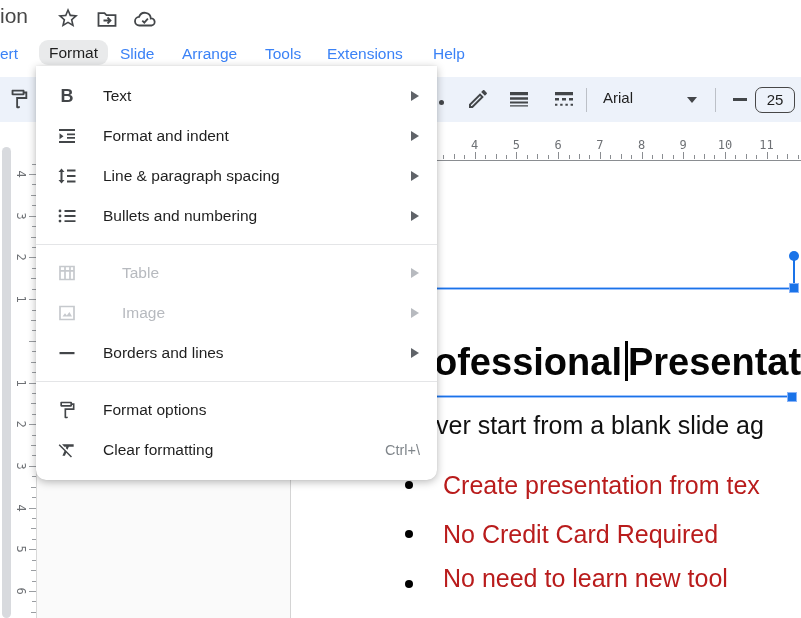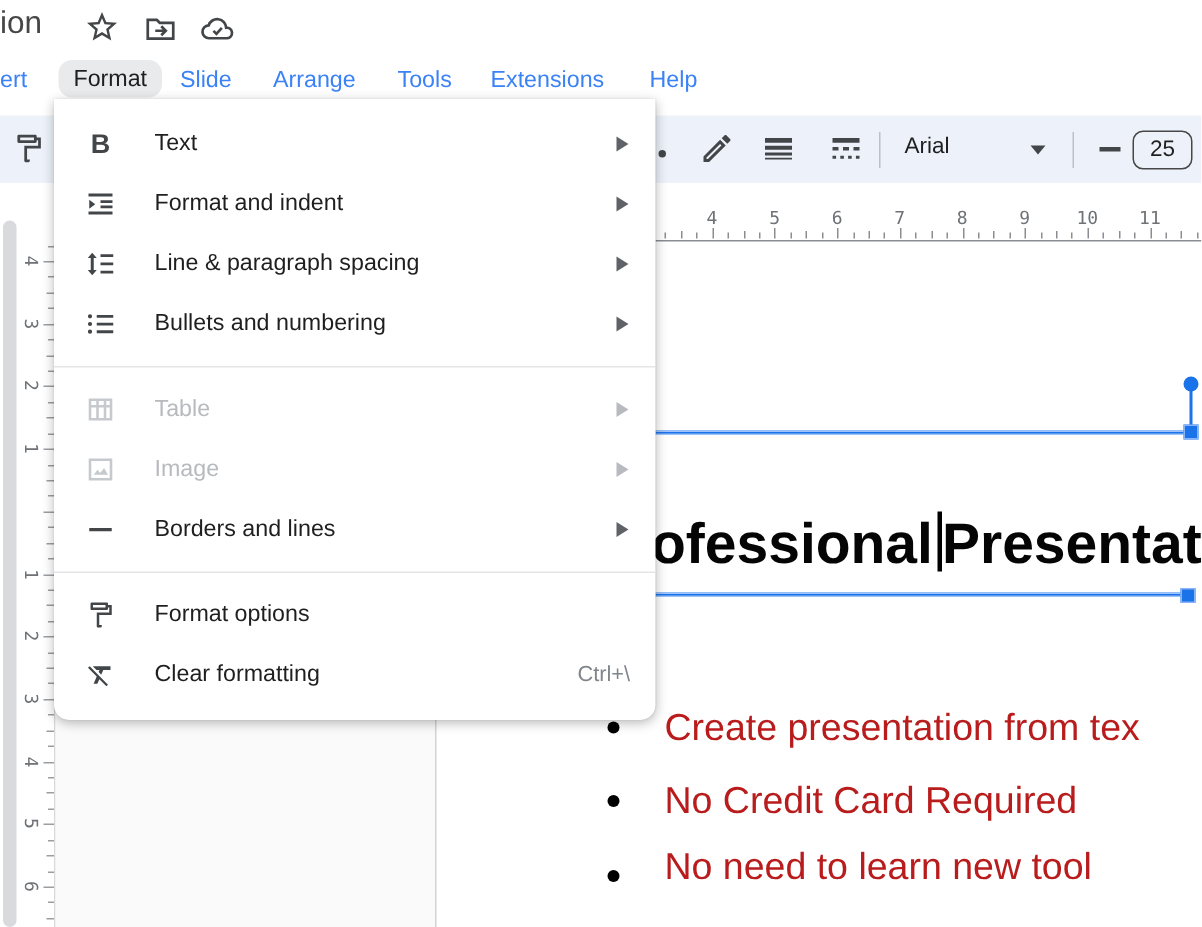--- a/index.html
+++ b/index.html
@@ -49,21 +49,21 @@
 
   
   .menu { position:absolute; left:36px; top:66px; width:401px; background:#fff; border-radius:0 0 10px 10px;
           box-shadow:0 2px 8px rgba(0,0,0,.28), 0 0 1px rgba(0,0,0,.12); padding:10px 0; z-index:10; }
   .menu-row { position:relative; height:40px; display:flex; align-items:center; padding-left:19px; cursor:default; }
   .menu-row .mi { width:24px; height:24px; margin-right:24px; color:#434649; flex:none; display:flex; align-items:center; justify-content:center; }
   .menu-row .lbl { font-size:15.5px; color:#1f1f1f; }
   .menu-row .sub-arrow { position:absolute; right:18px; top:50%; transform:translateY(-50%); width:0; height:0;
           border-left:8px solid #5f6368; border-top:5px solid transparent; border-bottom:5px solid transparent; }
   .menu-row .shortcut { position:absolute; right:17px; font-size:14.5px; color:#80868b; }
-  .menu-row.disabled .lbl { color:#b7babf; }
+  .menu-row.disabled .lbl { color:#b7babf;margin-left:19px; }
   .menu-row.disabled .mi { color:#c6c9cd; }
   .menu-row.disabled .sub-arrow { border-left-color:#b7babf; }
   .menu-div { height:1px; background:#e4e5e7; margin:8px 0; }
   .bold-glyph { font-weight:bold; font-size:18px; color:#434649; font-family:"Liberation Sans",sans-serif; }
 </style>
 </head>
 <body>
 
 <div id="app">
 
@@ -222,20 +222,21 @@
   <div class="sel-line" style="left:437px; top:287px; width:355px;"></div>
   <div class="sel-stem" style="left:793px; top:260px; height:28px;"></div>
   <div class="sel-circle" style="left:789px; top:251px;"></div>
   <div class="sel-square" style="left:789px; top:283px;"></div>
 
   <div class="slide-title"><span>ofessional</span><span class="caret"></span><span>Presentati</span></div>
 
   <div class="sel-line" style="left:437px; top:395px; width:350px;"></div>
   <div class="sel-square" style="left:787px; top:392px;"></div>
 
+  <div class="slide-sub">ver start from a blank slide ag</div>
 
   <div class="bullet-dot" style="top:481px;"></div>
   <div class="bullet-text" style="top:471px;">Create presentation from tex</div>
   <div class="bullet-dot" style="top:530px;"></div>
   <div class="bullet-text" style="top:520px;">No Credit Card Required</div>
   <div class="bullet-dot" style="top:580px;"></div>
   <div class="bullet-text" style="top:564px;">No need to learn new tool</div>
 
   <div class="menu">
 

